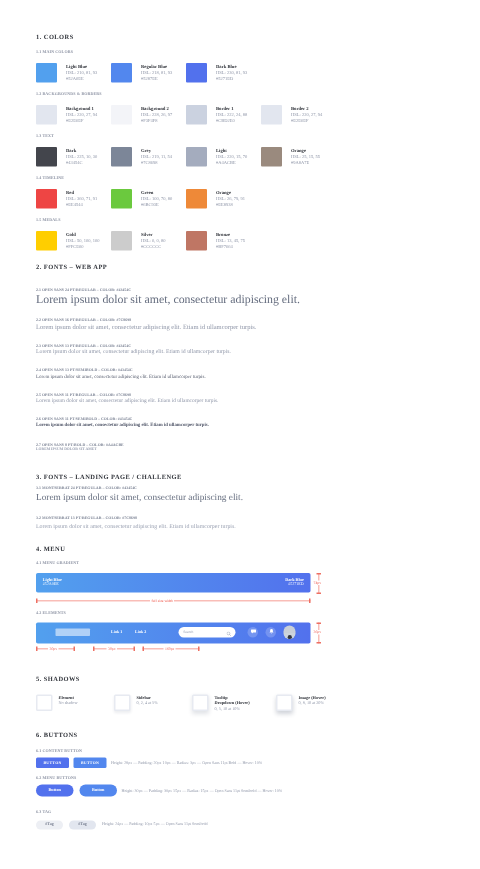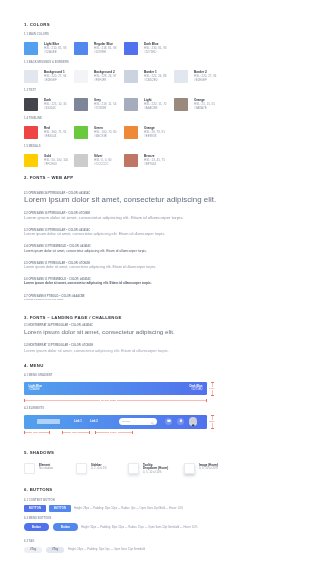--- a/index.html
+++ b/index.html
@@ -1,19 +1,19 @@
 <!DOCTYPE html>
 <html><head>
 <meta charset="utf-8">
 <title>Style Guide</title>
 <style>
   html,body{margin:0;padding:0;}
   body{width:240px;height:579px;background:#ffffff;
        font-family:"Liberation Sans",sans-serif;color:#43454C;overflow:hidden;}
-  .page{position:relative;width:240px;height:422px;}
+  .page{position:relative;width:240px;height:422px;font-family:Liberation Serif, serif;}
 
   .sec{position:absolute;left:24px;font-size:4.3px;font-weight:700;letter-spacing:.3px;
        color:#2f3239;margin:0;line-height:4.3px;white-space:nowrap;}
   .sub{position:absolute;left:24px;font-size:2.7px;font-weight:700;letter-spacing:.08px;
        color:#9096a6;margin:0;line-height:3px;white-space:nowrap;}
 
   
   .sw-item{position:absolute;}
   .sw-box{position:absolute;left:0;top:0;width:14px;height:13px;border-radius:.7px;}
   .sw-meta{position:absolute;left:20px;top:0;}

